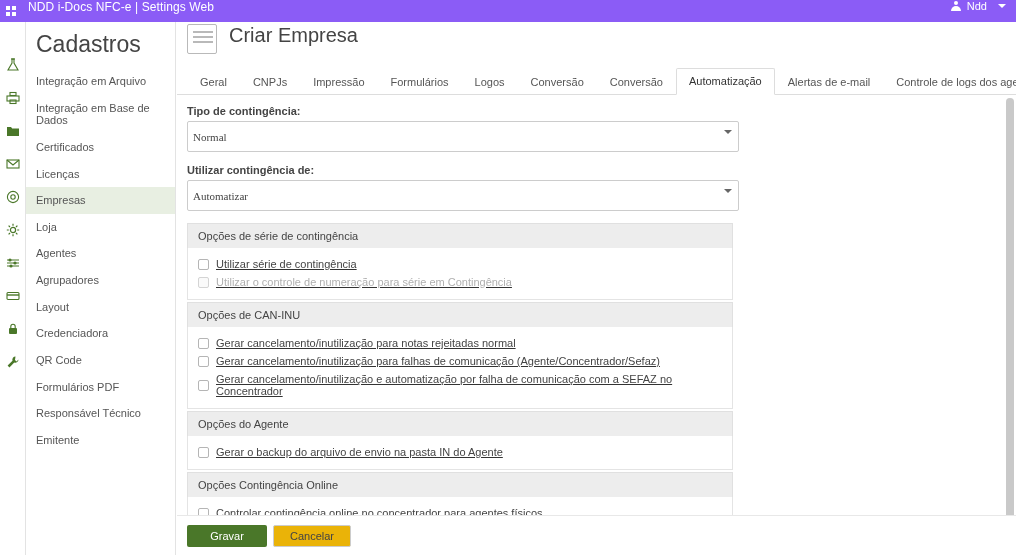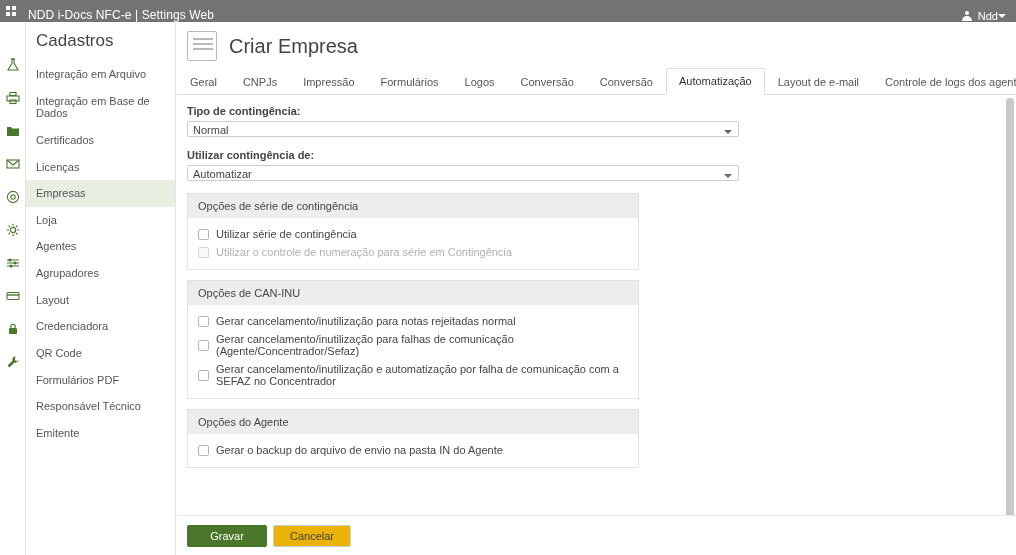--- a/index.html
+++ b/index.html
@@ -10,22 +10,22 @@
     background: #ffffff;
     font-family: "Liberation Sans", sans-serif;
     font-size: 12px;
     color: #333;
   }
   #app { position: relative; width: 1016px; height: 555px; }
 
   
   .topbar {
     position: absolute; top: 0; left: 0; width: 1016px; height: 22px;
-    background: #737373;
-    display: flex; align-items: flex-end;
+    background: #8b5cf6;
+    display: flex; align-items: flex-start;
     color: #ffffff;
   }
   .topbar-grid {
     width: 22px; height: 22px;
     display: flex; align-items: center; justify-content: center;
   }
   .grid-ico { display: grid; grid-template-columns: 4px 4px; grid-template-rows: 4px 4px; gap: 2px; }
   .grid-ico i { display: block; width: 4px; height: 4px; background: #fff; }
   .topbar-title { font-size: 12px; margin-left: 6px; letter-spacing: .1px; }
   .topbar-right { margin-left: auto; display: flex; align-items: center; padding-right: 10px; }
@@ -33,21 +33,21 @@
     width: 10px; height: 10px; margin-right: 6px; position: relative;
   }
   .user-ico:before {
     content: ""; position: absolute; top: 0; left: 3px; width: 4px; height: 4px;
     border-radius: 50%; background: #fff;
   }
   .user-ico:after {
     content: ""; position: absolute; top: 5px; left: 0px; width: 10px; height: 5px;
     border-radius: 5px 5px 0 0; background: #fff;
   }
-  .topbar-user { font-size: 11px; margin-right: 0; }
+  .topbar-user { font-size: 11px; margin-right: 11px; }
   .caret-down {
     width: 0; height: 0; border-left: 4px solid transparent; border-right: 4px solid transparent;
     border-top: 4px solid #fff;
   }
 
   
   .rail {
     position: absolute; top: 22px; left: 0; width: 26px; height: 533px;
     background: #ffffff; border-right: 1px solid #e3e3e3;
     padding-top: 30px;
@@ -57,86 +57,86 @@
     margin-bottom: 7px; color: #4a7729;
   }
   .rail-item svg { display: block; }
 
   
   .sidebar {
     position: absolute; top: 22px; left: 26px; width: 150px; height: 533px;
     background: #ffffff; border-right: 1px solid #e3e3e3;
   }
   .sidebar-title {
-    font-size: 17px; color: #444; padding: 9px 0 10px 10px; font-weight: normal;
+    font-size: 23px; color: #444; padding: 9px 0 10px 10px; font-weight: normal;
   }
   .side-item {
     font-size: 11px; color: #555; padding: 7px 0 7px 10px;
     line-height: 1.15;
   }
   .side-item.active { background: #e8efe2; }
 
   
   .main {
     position: absolute; top: 22px; left: 177px; right: 0; bottom: 0;
     background: #fff; overflow: hidden;
   }
   .page-head {
-    display: flex; align-items: center; padding: 8px 0 6px 10px; height: 46px;
+    display: flex; padding: 2px 0 6px 10px; height: 46px;
   }
   .page-ico {
     width: 30px; height: 30px; border: 1px solid #b9b9b9; border-radius: 2px;
     position: relative; margin-right: 12px; background: #fff;
   }
   .page-ico:before {
     content: ""; position: absolute; left: 5px; top: 6px; width: 20px; height: 2px;
     background: #b9b9b9; box-shadow: 0 5px 0 #b9b9b9, 0 10px 0 #b9b9b9;
   }
   .page-title { font-size: 20px; color: #444; font-weight: normal; }
 
   
   .tabs {
     display: flex; align-items: flex-end; border-bottom: 1px solid #ddd;
-    height: 27px;
+    padding-left: 10px; height: 27px;
   }
   .tab {
     font-size: 11px; color: #555; padding: 6px 12px 7px 12px; white-space: nowrap;
     border: 1px solid transparent; border-bottom: none; position: relative; top: 1px;
   }
   .tab.active {
     color: #333; border: 1px solid #ddd; border-bottom: 1px solid #fff;
     background: #fff; border-radius: 2px 2px 0 0;
   }
 
   
   .panel {
     position: absolute; top: 73px; left: 0; right: 0; bottom: 40px;
     overflow: hidden; padding: 10px 10px 0 10px;
   }
   .field-label { font-size: 11px; font-weight: bold; color: #444; margin-bottom: 4px; }
   .select-wrap { position: relative; width: 552px; margin-bottom: 12px; }
   select.styled {
-    width: 100%; height: 16px; font-size: 11px; color: #444;
+    width: 100%; height: 31px; font-size: 11px; color: #444;
     border: 1px solid #ccc; border-radius: 2px; background: #fff;
     padding: 2px 18px 2px 5px; -webkit-appearance: none; appearance: none;
-    font-family: Liberation Sans, sans-serif;
+    font-family: Liberation Serif, serif;
   }
   .sel-caret {
     position: absolute; right: 7px; top: 9px; width: 0; height: 0;
     border-left: 4px solid transparent; border-right: 4px solid transparent;
     border-top: 4px solid #666; pointer-events: none;
   }
 
-  .group { width: 452px; border: 1px solid #e4e4e4; border-top: none; margin-bottom: 10px; background:#fff; }
+  .group { width: 546px; border: 1px solid #e4e4e4; border-top: none; margin-bottom: 2px; background:#fff; }
   .group-head {
     background: #ededed; border: 1px solid #e0e0e0; border-bottom: none;
     font-size: 11px; color: #444; padding: 6px 10px; margin: 0 -1px;
   }
   .group-body { padding: 7px 10px 9px 10px; }
-  .chk-row { display: flex; align-items: center; margin: 3px 0 6px 0; }
+  .chk-row { display: flex; align-items: center; margin: 3px 0 6px 0; text-decoration: underline; }
   .chk-row:last-child { margin-bottom: 2px; }
   .chk {
     width: 11px; height: 11px; border: 1px solid #b5b5b5; background: #fff;
     border-radius: 2px; margin-right: 7px; flex: none;
   }
   .chk.disabled { border-color: #d4d4d4; background: #fafafa; }
   .chk-label { font-size: 11px; color: #444; }
   .chk-label.disabled { color: #b0b0b0; text-align: center; }
 
   
@@ -299,21 +299,21 @@
 
     <div class="tabs">
       <div class="tab">Geral</div>
       <div class="tab">CNPJs</div>
       <div class="tab">Impressão</div>
       <div class="tab">Formulários</div>
       <div class="tab">Logos</div>
       <div class="tab">Conversão</div>
       <div class="tab">Conversão</div>
       <div class="tab active">Automatização</div>
-      <div class="tab">Layout de e-mail</div>
+      <div class="tab">Alertas de e-mail</div>
       <div class="tab">Controle de logs dos agentes</div>
 
     </div>
 
     <div class="panel">
 
       <div class="field-label">Tipo de contingência:</div>
       <div class="select-wrap">
         <select class="styled">
           <option>Normal</option>
@@ -364,20 +364,30 @@
       <div class="group">
         <div class="group-head">Opções do Agente</div>
         <div class="group-body">
           <div class="chk-row">
             <span class="chk"></span>
             <span class="chk-label">Gerar o backup do arquivo de envio na pasta IN do Agente</span>
           </div>
         </div>
       </div>
 
+      <div class="group">
+        <div class="group-head">Opções Contingência Online</div>
+        <div class="group-body">
+          <div class="chk-row">
+            <span class="chk"></span>
+            <span class="chk-label">Controlar contingência online no concentrador para agentes físicos</span>
+          </div>
+
+        </div>
+      </div>
 
     </div>
 
     <div class="scrollbar">
       <div class="scroll-thumb"></div>
     </div>
 
     <div class="footer">
       <button class="btn-primary">Gravar</button>
       <button class="btn-default">Cancelar</button>

